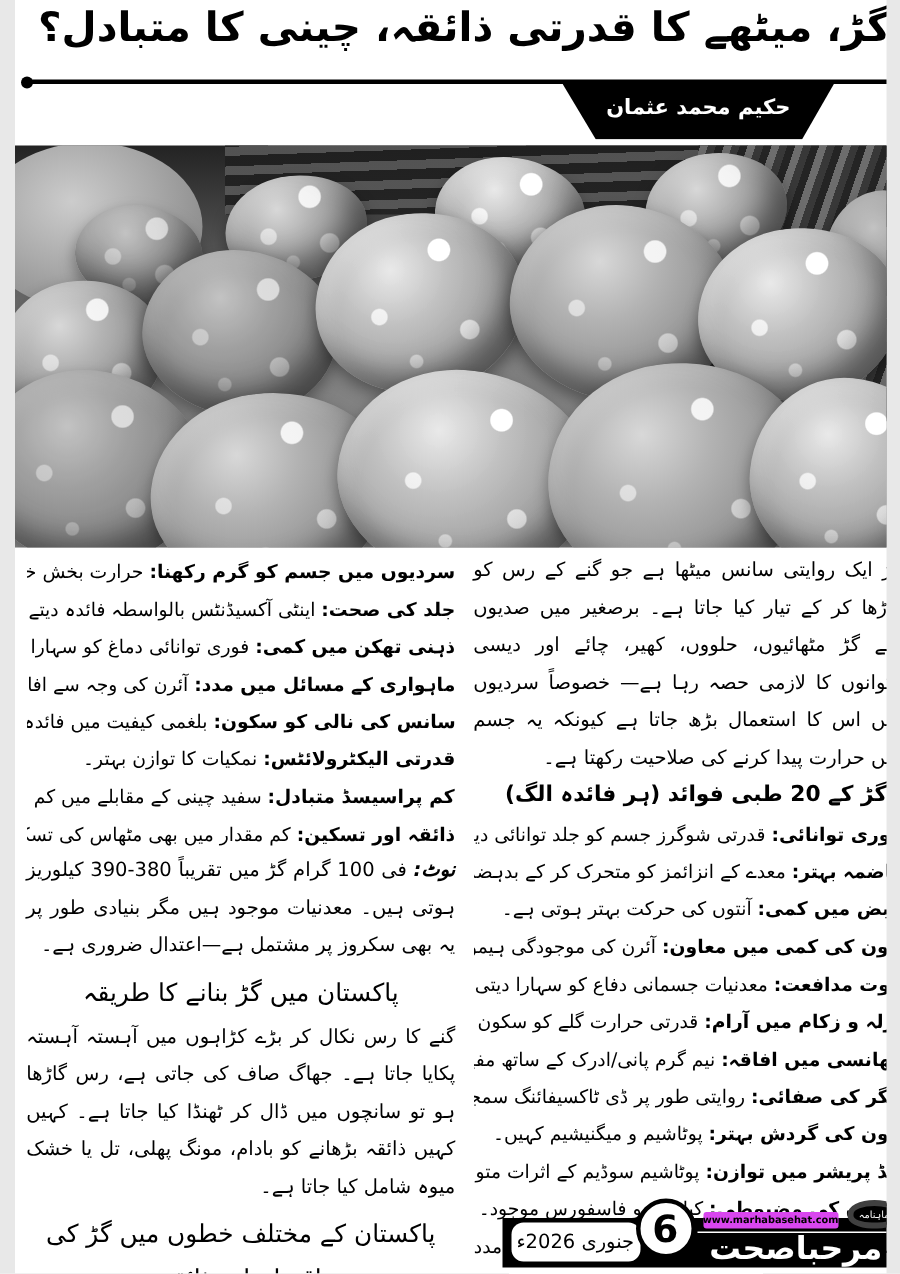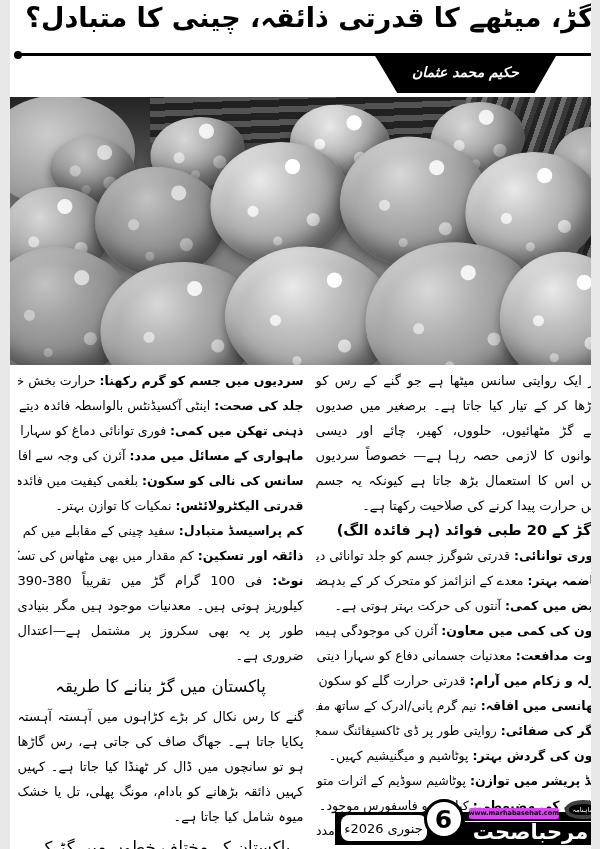--- a/index.html
+++ b/index.html
@@ -9,21 +9,21 @@
   
   .title{position:absolute;top:2px;left:0;width:600px;text-align:center;direction:rtl;
          font-size:27px;font-weight:bold;letter-spacing:-0.5px;}
   .rule{position:absolute;top:53px;left:8px;width:584px;border-top:3px solid #000;}
   .rule .dot{position:absolute;top:-5px;width:8px;height:8px;border-radius:50%;background:#000;}
   .rule .dot.l{left:-4px;}
   .rule .dot.r{right:-4px;}
   .byline{position:absolute;left:365px;top:55px;width:182px;height:38px;background:#000;
           clip-path:polygon(0 0,100% 0,88% 100%,12.5% 100%);
           display:flex;align-items:center;justify-content:center;
-          color:#fff;font-size:14px;font-weight:bold;direction:rtl;padding-bottom:4px;box-sizing:border-box;font-style:italic;}
+          color:#fff;font-size:14px;font-weight:bold;direction:rtl;padding-bottom:4px;box-sizing:border-box;}
 
   
   .photo{position:absolute;top:97px;left:0;width:600px;height:268px;overflow:hidden;
          background:linear-gradient(180deg,#232323 0%,#3d3d3d 14%,#5e5e5e 32%,#7e7e7e 55%,#939393 100%);}
   .weave-r{position:absolute;right:-10px;top:-10px;width:160px;height:190px;
            background:repeating-linear-gradient(105deg,#242424 0 5px,#6d6d6d 5px 10px,#383838 10px 15px);
            transform:rotate(4deg);}
   .weave-t{position:absolute;left:140px;top:-6px;width:340px;height:52px;
            background:repeating-linear-gradient(178deg,#1f1f1f 0 7px,#5a5a5a 7px 13px);opacity:.85;}
   .sack{position:absolute;left:-25px;top:-2px;width:150px;height:112px;border-radius:50%;
@@ -40,21 +40,21 @@
                    0 5px 10px rgba(0,0,0,.35);}
   .lump.a{filter:brightness(1.08);}
   .lump.c{filter:brightness(.9);}
   .lump:nth-child(odd){transform:rotate(-7deg);}
   .lump:nth-child(even){transform:rotate(6deg);}
 
   
   .cols{position:absolute;top:368px;left:8px;width:584px;display:flex;gap:12px;direction:rtl;}
   .col{width:286px;}
   .para{margin:0;font-size:13px;line-height:25px;text-align:justify;direction:rtl;}
-  .para b{font-weight:bold;}
+  .para b{font-weight:bold;font-style:italic;}
   .benefit-list{margin:0;}
   .benefit-line{margin:0;height:25px;line-height:25px;font-size:12.5px;direction:rtl;text-align:right;
                 white-space:nowrap;overflow:hidden;}
   .benefit-line b{font-weight:bold;}
   .h-benefits{margin:0;height:25px;line-height:25px;font-size:14.5px;font-weight:bold;direction:rtl;
               text-align:right;padding-right:10px;}
   .h-center{margin:4px 0 2px 0;height:30px;line-height:30px;font-size:16.5px;font-weight:normal;
             direction:rtl;text-align:center;}
 
   

